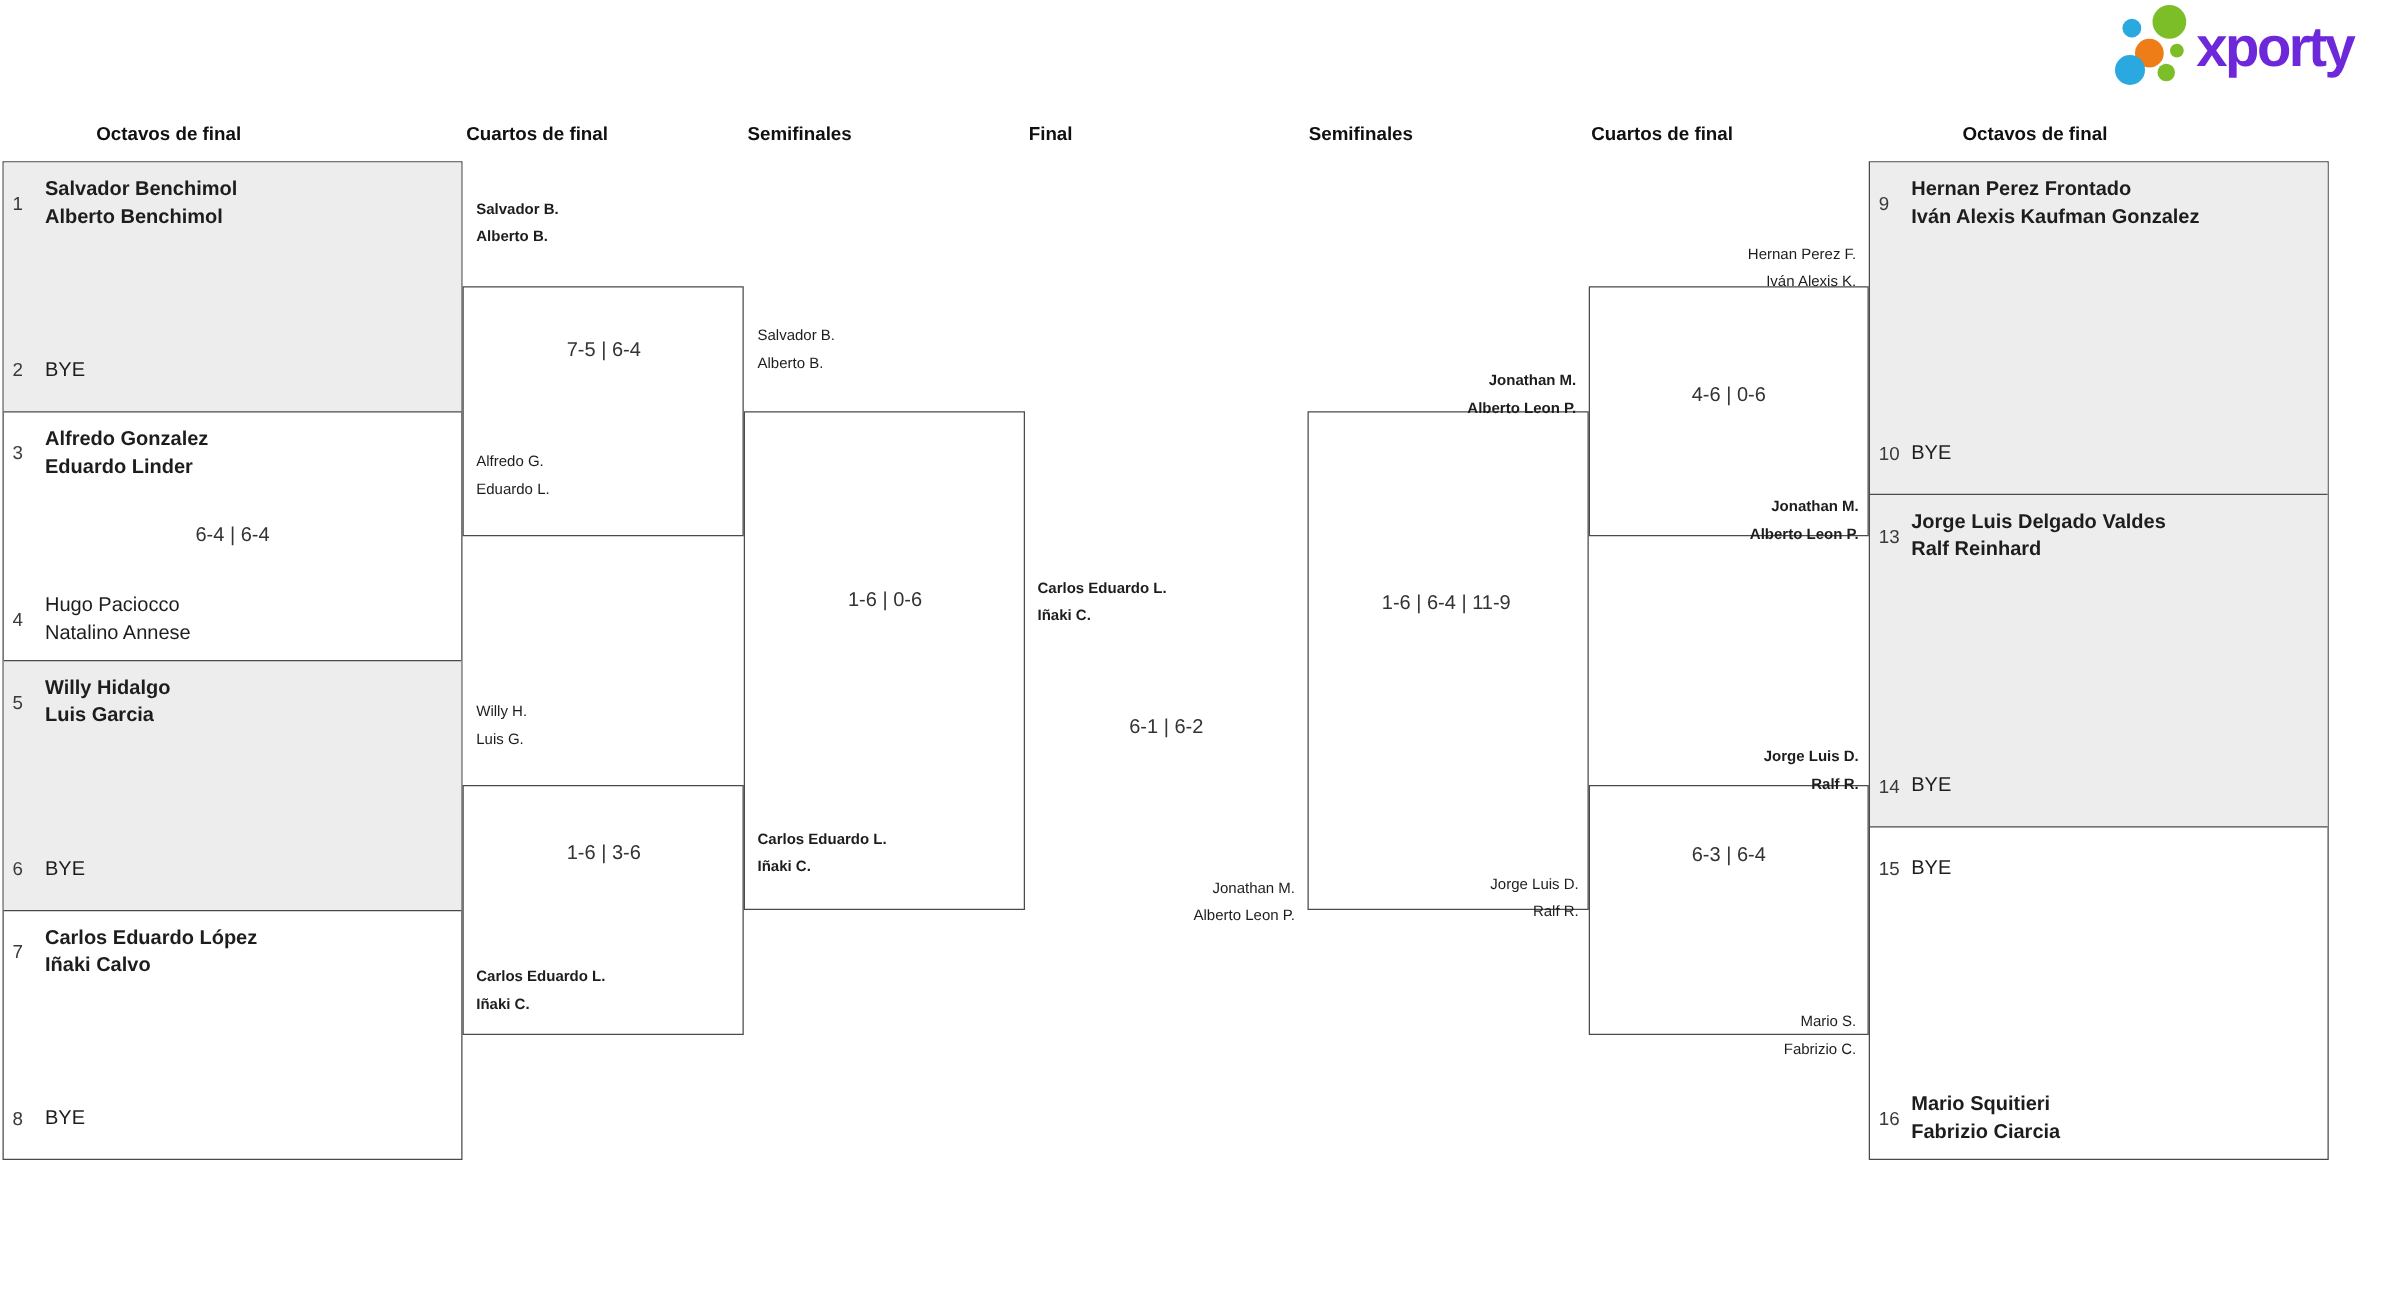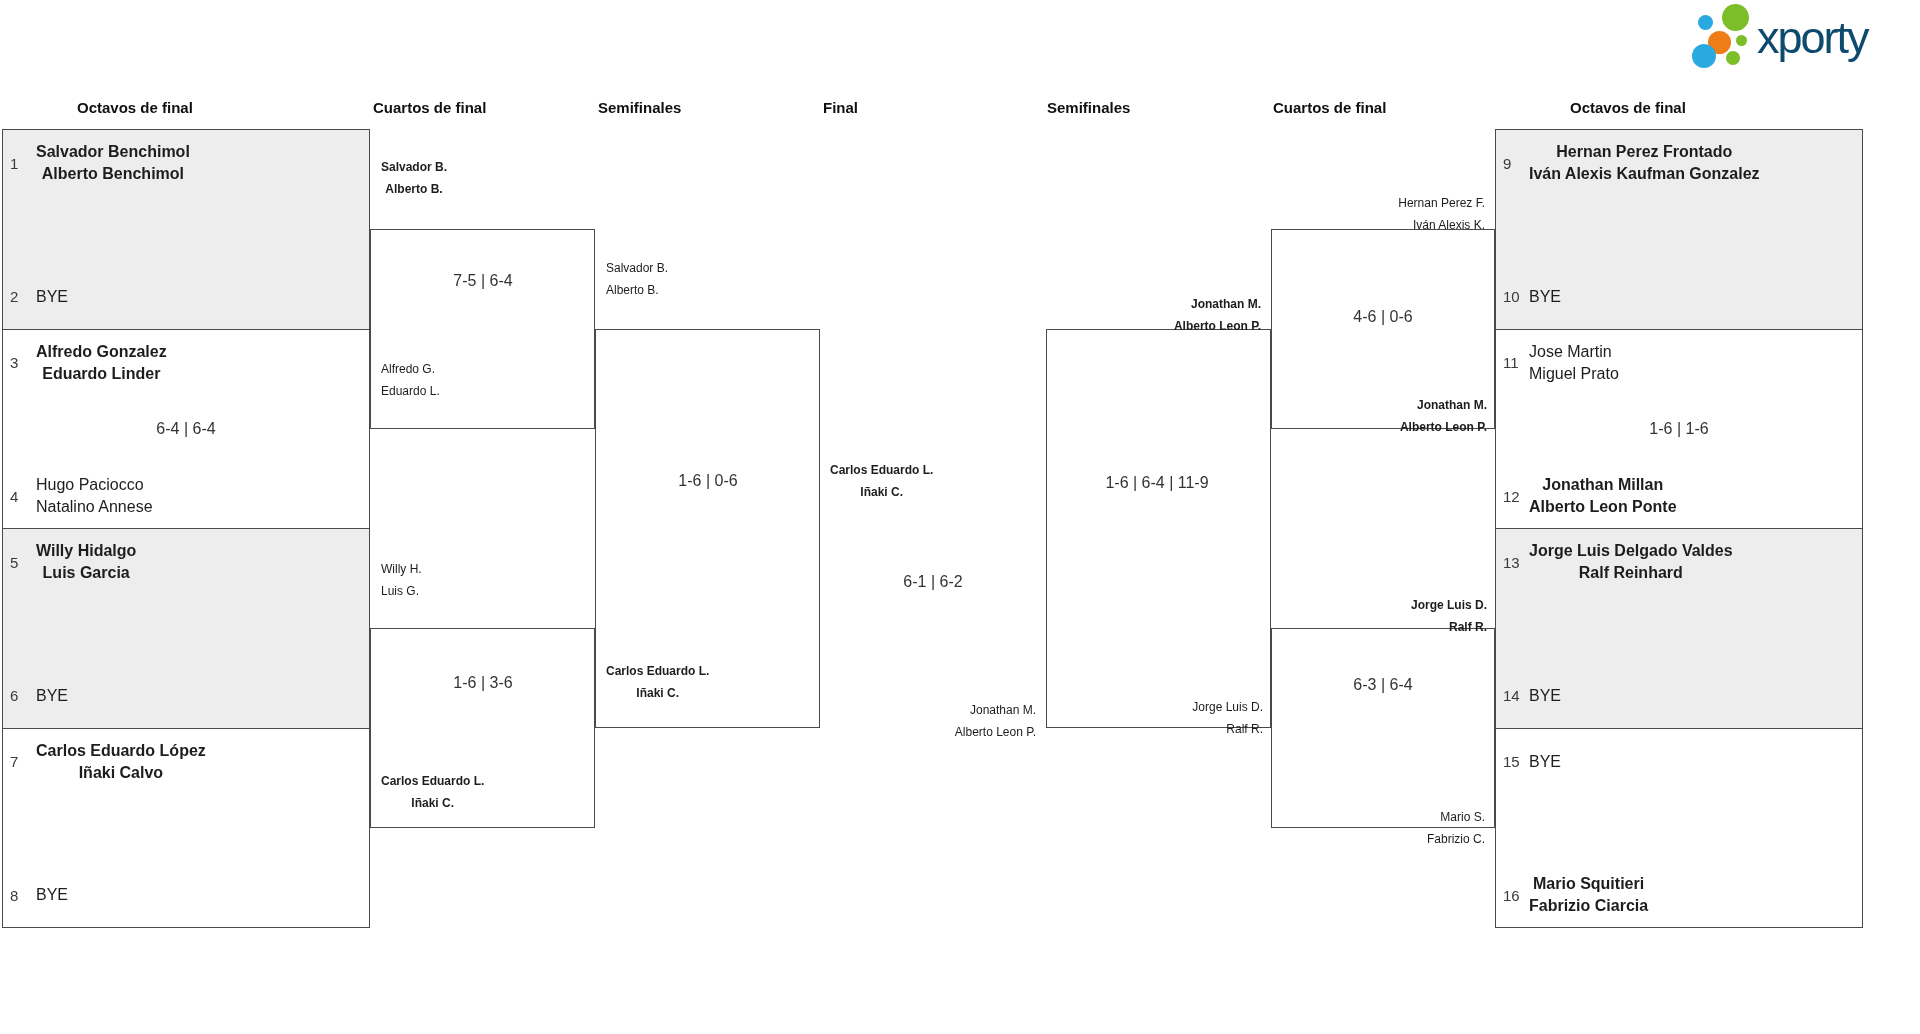--- a/index.html
+++ b/index.html
@@ -1,37 +1,37 @@
 <!DOCTYPE html>
 <html><head>
 <meta charset="utf-8">
 <style>
   html,body{margin:0;padding:0;background:#ffffff;}
   .stage{position:relative;width:1920px;height:1034px;background:#fff;overflow:hidden;
          font-family:"Liberation Sans",sans-serif;color:#1d1d1d;}
   .title{position:absolute;left:4px;top:5px;font-size:23px;line-height:27px;font-weight:700;color:#0e0e0e;}
   
   .dot{position:absolute;border-radius:50%;}
-  .brand{position:absolute;left:1757px;top:12px;font-size:45px;font-weight:400;letter-spacing:-2px;color:#0c4a6e;}
+  .brand{position:absolute;left:1757px;top:12px;font-size:45px;font-weight:700;letter-spacing:-2px;color:#6d28d9;}
   
   .rh{position:absolute;top:99px;width:220px;font-size:15px;font-weight:700;color:#101010;}
   
   .bx{position:absolute;border:1px solid #4a4a4a;box-sizing:border-box;background:transparent;}
   .oct{display:flex;flex-direction:column;}
   .match{position:relative;flex:1 1 25%;}
   .match.shaded{background:#ededed;}
   .match + .match{border-top:1px solid #4a4a4a;}
   .slot{position:absolute;left:0;right:4px;display:flex;align-items:center;padding-left:7px;}
   .slot.top{top:11px;}
   .slot.bot{bottom:10px;}
   .num{flex:0 0 26px;font-size:15px;color:#3a3a3a;}
   .names{display:flex;flex-direction:column;justify-content:center;min-height:44px;
          font-size:16px;line-height:22px;}
   .names span{display:block;white-space:nowrap;}
-  .bold{font-weight:700;text-align:center;}
+  .bold{font-weight:700;}
   
   .adv{position:absolute;height:44px;display:flex;flex-direction:column;justify-content:center;
        font-size:12px;line-height:22px;white-space:nowrap;}
   .adv.r{text-align:right;margin-top:36px;}
   
   .score{position:absolute;transform:translate(-50%,-50%);font-size:16px;color:#333;white-space:nowrap;}
   .oscore{position:absolute;left:50%;top:50%;transform:translate(-50%,-50%);font-size:16px;color:#333;white-space:nowrap;}
 </style>
 </head>
 <body>
@@ -135,37 +135,20 @@
         </span>
       </div>
       <div class="slot bot">
         <span class="num">10</span>
         <span class="names">
           <span>BYE</span>
           <span></span>
         </span>
       </div>
     </div>
-    <div class="match">
-      <div class="slot top">
-        <span class="num">11</span>
-        <span class="names">
-          <span>Jose Martin</span>
-          <span>Miguel Prato</span>
-        </span>
-      </div>
-      <div class="oscore">1-6 | 1-6</div>
-      <div class="slot bot">
-        <span class="num">12</span>
-        <span class="names bold">
-          <span>Jonathan Millan</span>
-          <span>Alberto Leon Ponte</span>
-        </span>
-      </div>
-    </div>
     <div class="match shaded">
       <div class="slot top">
         <span class="num">13</span>
         <span class="names bold">
           <span>Jorge Luis Delgado Valdes</span>
           <span>Ralf Reinhard</span>
         </span>
       </div>
       <div class="slot bot">
         <span class="num">14</span>

